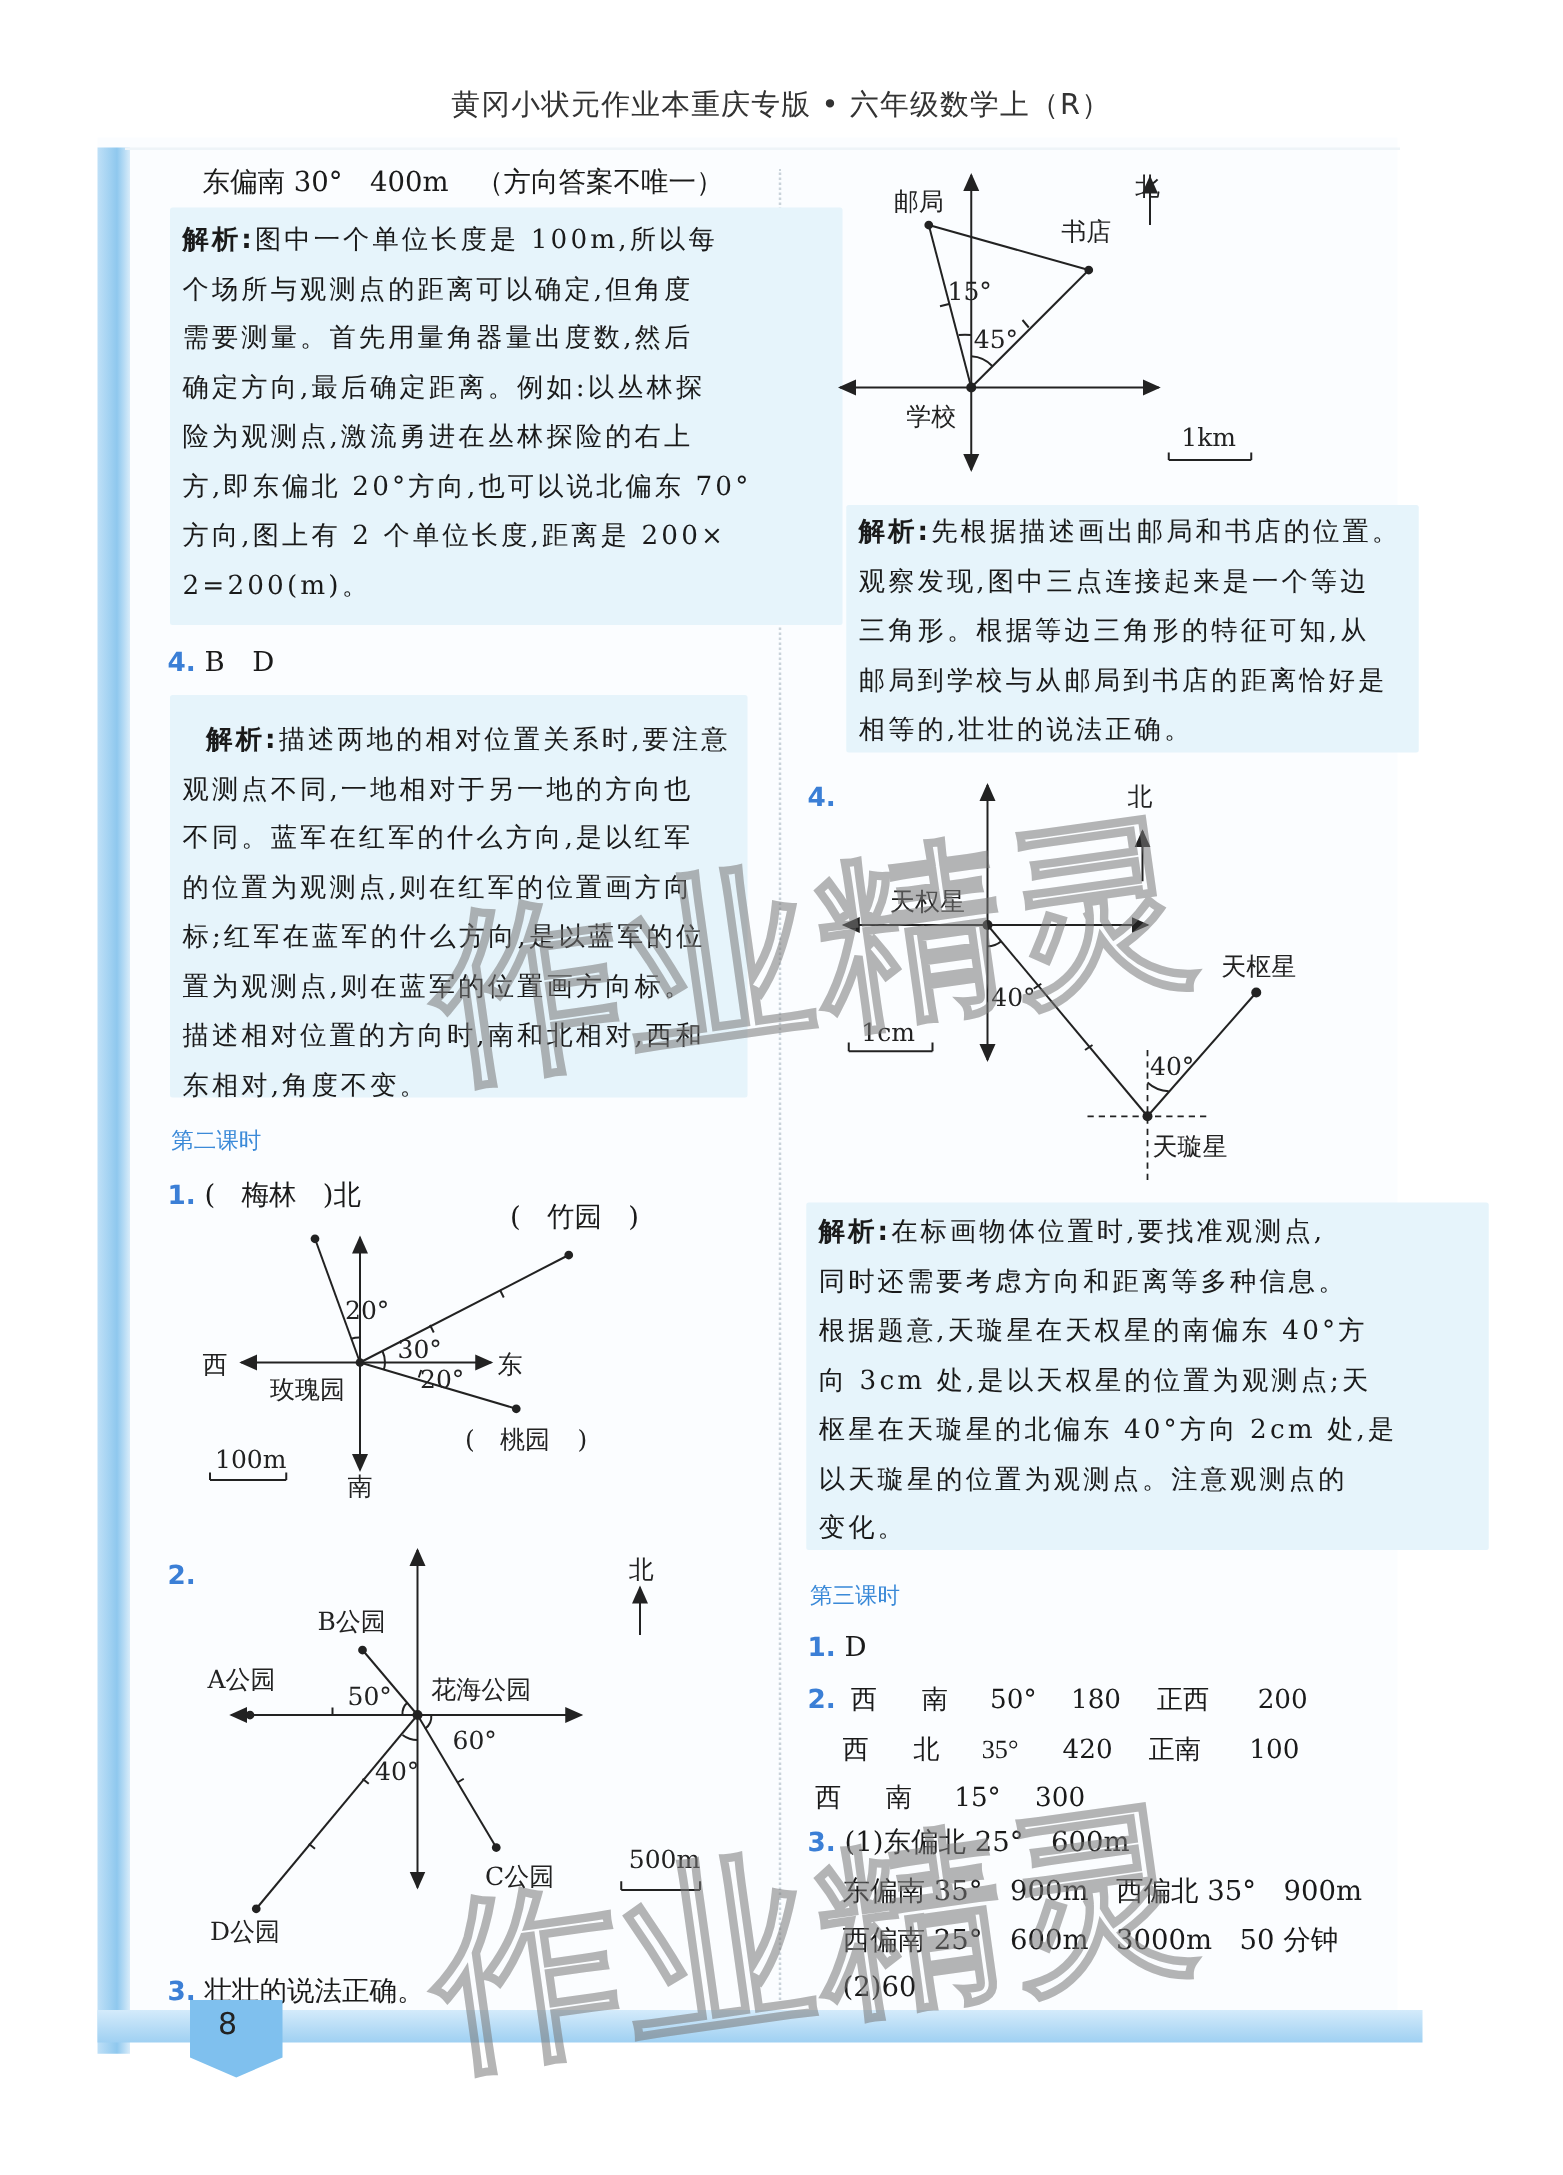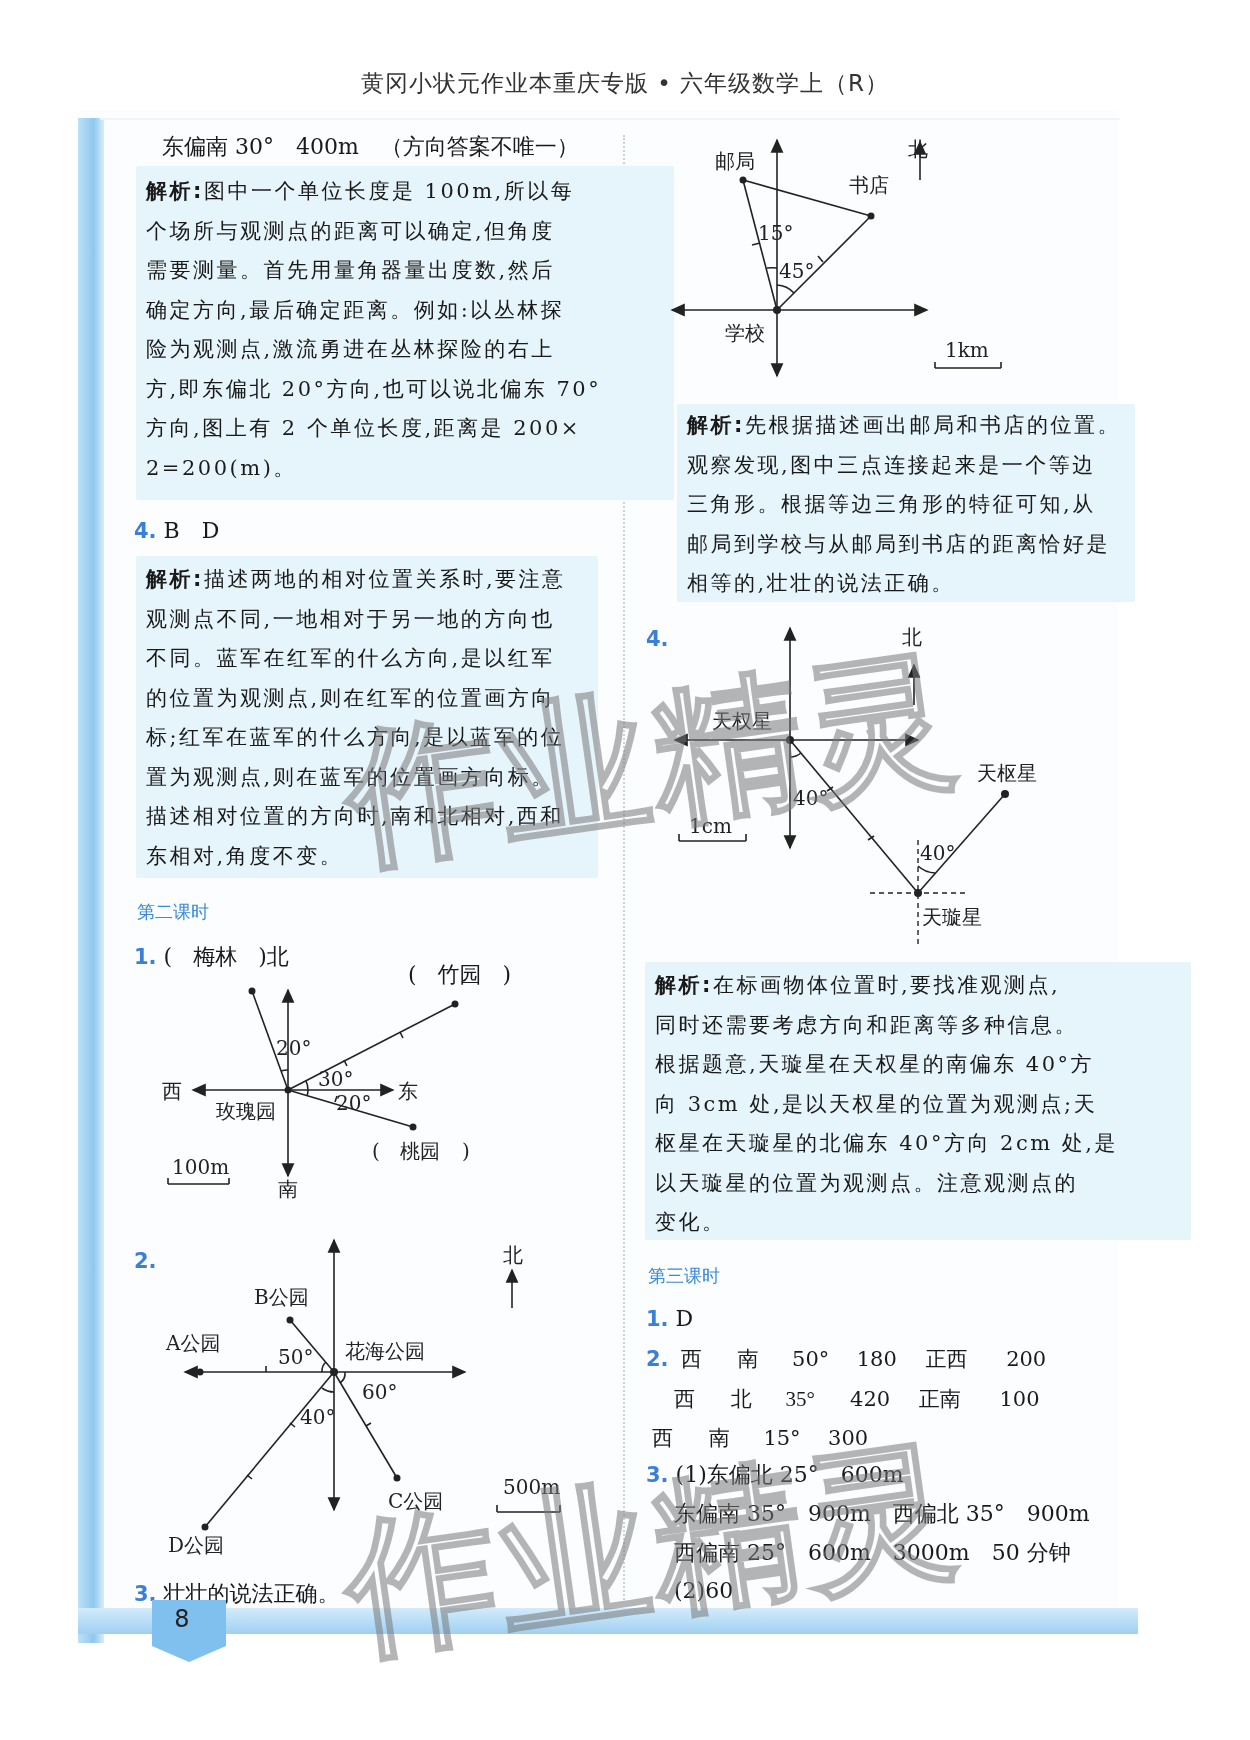--- a/index.html
+++ b/index.html
@@ -54,21 +54,21 @@
   <p>方向,图上有 2 个单位长度,距离是 200×</p>
   <p>2=200(m)。</p>
 </div>
 
 <div class="line" style="left:134px;top:520px;">
   <span class="num">4.</span>
   <span>B　D</span>
 </div>
 
 <div class="note" style="left:136px;top:556px;width:462px;height:322px;">
-  <p style="padding-top:4px;"><b>解析:</b><span>描述两地的相对位置关系时,要注意</span></p>
+  <p style="padding-top:16px;margin-left:19px;"><b>解析:</b><span>描述两地的相对位置关系时,要注意</span></p>
   <p>观测点不同,一地相对于另一地的方向也</p>
   <p>不同。蓝军在红军的什么方向,是以红军</p>
   <p>的位置为观测点,则在红军的位置画方向</p>
   <p>标;红军在蓝军的什么方向,是以蓝军的位</p>
   <p>置为观测点,则在蓝军的位置画方向标。</p>
   <p>描述相对位置的方向时,南和北相对,西和</p>
   <p>东相对,角度不变。</p>
 </div>
 
 <div class="section" style="left:137px;top:900px;">第二课时</div>

